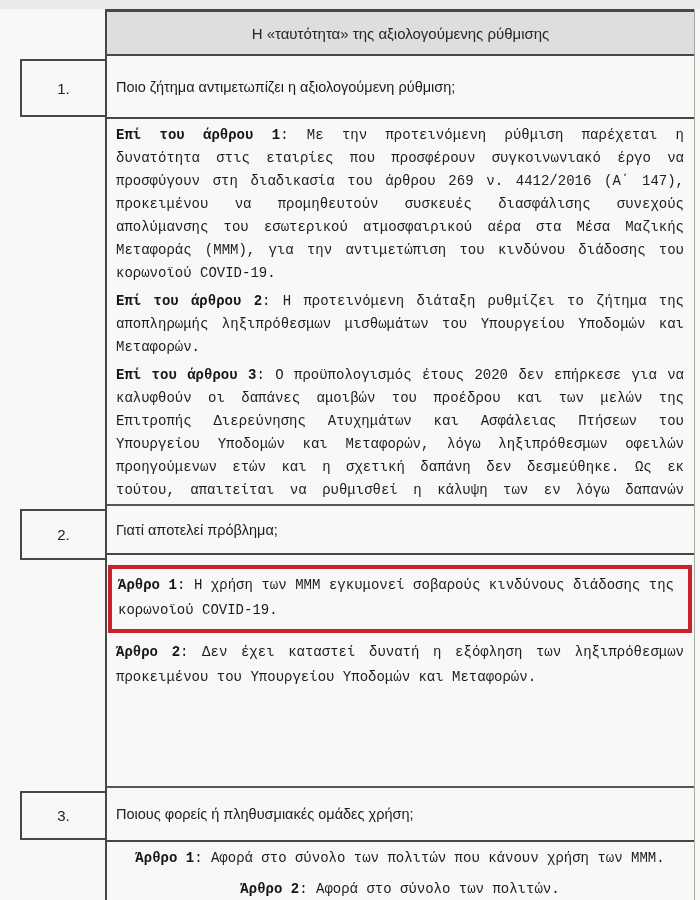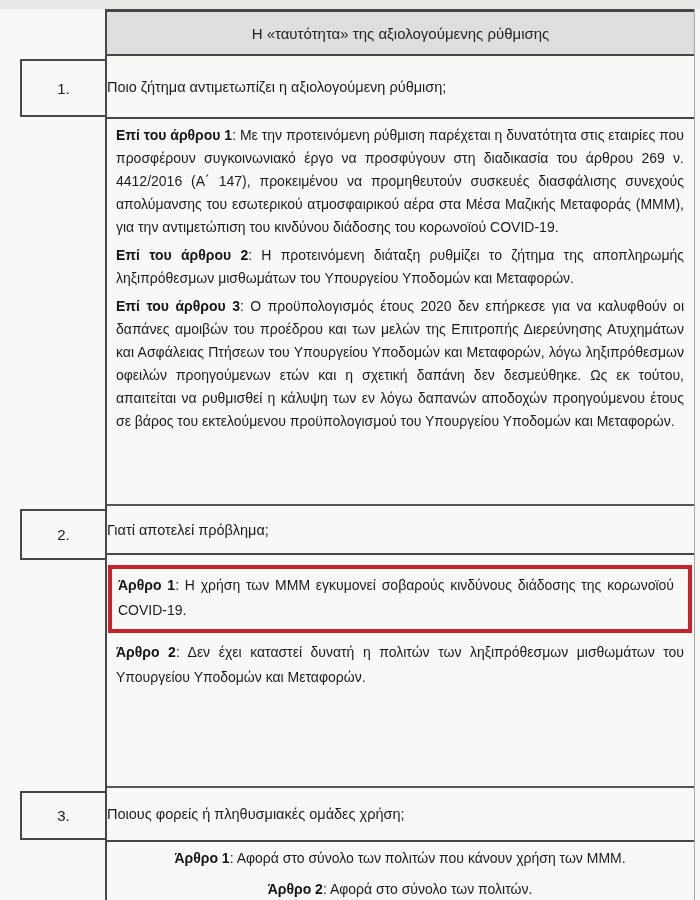--- a/index.html
+++ b/index.html
@@ -32,29 +32,31 @@
   .table-title{
     top:0;height:47px;
     background:var(--header_bg,#dedede);
     border-top:3px solid var(--border_dark,#474747);
     border-bottom:2px solid var(--border_dark,#474747);
     display:flex;align-items:center;justify-content:center;
     font-size:15px;color:#262626;
   }
   .question{
     display:flex;align-items:center;
+    padding-left:9px;
     font-size:14.5px;color:#1c1c1c;
     border-bottom:2px solid var(--border_dark,#474747);
   }
   .q1{top:47px;height:63px;}
   .q2{top:497px;height:49px;}
   .q3{top:779px;height:54px;}
   .answers{
     padding:5px 10px 0 9px;
     font-size:14px;
+    font-family:Liberation Mono, monospace;
   }
   .a1{top:110px;height:387px;border-bottom:2px solid #565656;}
   .a2{top:553px;height:226px;border-bottom:2px solid #565656;padding-top:0;}
   .a3{top:833px;height:67px;border-bottom:none;}
   .para{
     margin:0 0 5px 0;
     text-align:justify;
     line-height:23px;
     color:#1c1c1c;
   }
@@ -97,21 +99,21 @@
       <p class="para"><b>Επί του άρθρου 2</b><span>: Η προτεινόμενη διάταξη ρυθμίζει το ζήτημα της αποπληρωμής ληξιπρόθεσμων μισθωμάτων του Υπουργείου Υποδομών και Μεταφορών.</span></p>
       <p class="para"><b>Επί του άρθρου 3</b><span>: Ο προϋπολογισμός έτους 2020 δεν επήρκεσε για να καλυφθούν οι δαπάνες αμοιβών του προέδρου και των μελών της Επιτροπής Διερεύνησης Ατυχημάτων και Ασφάλειας Πτήσεων του Υπουργείου Υποδομών και Μεταφορών, λόγω ληξιπρόθεσμων οφειλών προηγούμενων ετών και η σχετική δαπάνη δεν δεσμεύθηκε. Ως εκ τούτου, απαιτείται να ρυθμισθεί η κάλυψη των εν λόγω δαπανών αποδοχών προηγούμενου έτους σε βάρος του εκτελούμενου προϋπολογισμού του Υπουργείου Υποδομών και Μεταφορών.</span></p>
     </div>
 
     <div class="cell question q2">Γιατί αποτελεί πρόβλημα;</div>
 
     <div class="cell answers a2">
       <div class="highlight-box">
         <p class="para"><b>Άρθρο 1</b><span>: Η χρήση των ΜΜΜ εγκυμονεί σοβαρούς κινδύνους διάδοσης της κορωνοϊού COVID-19.</span></p>
       </div>
-      <p class="para"><b>Άρθρο 2</b><span>: Δεν έχει καταστεί δυνατή η πολιτών των ληξιπρόθεσμων μισθωμάτων του Υπουργείου Υποδομών και Μεταφορών.</span></p>
+      <p class="para"><b>Άρθρο 2</b><span>: Δεν έχει καταστεί δυνατή η εξόφληση των ληξιπρόθεσμων προκειμένου του Υπουργείου Υποδομών και Μεταφορών.</span></p>
     </div>
 
     <div class="cell question q3">Ποιους φορείς ή πληθυσμιακές ομάδες χρήση;</div>
 
     <div class="cell answers a3">
       <p class="para"><b>Άρθρο 1</b><span>: Αφορά στο σύνολο των πολιτών που κάνουν χρήση των ΜΜΜ.</span></p>
       <p class="para"><b>Άρθρο 2</b><span>: Αφορά στο σύνολο των πολιτών.</span></p>
     </div>
 
   </div>

